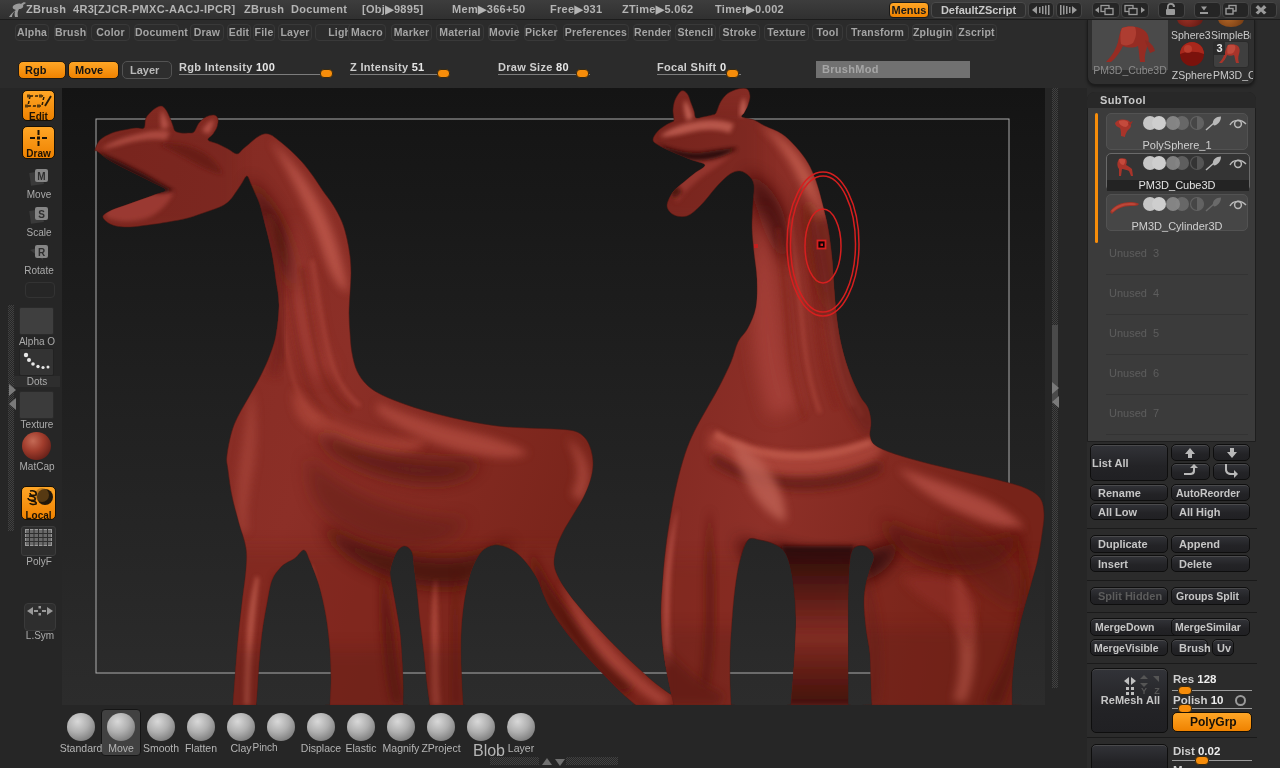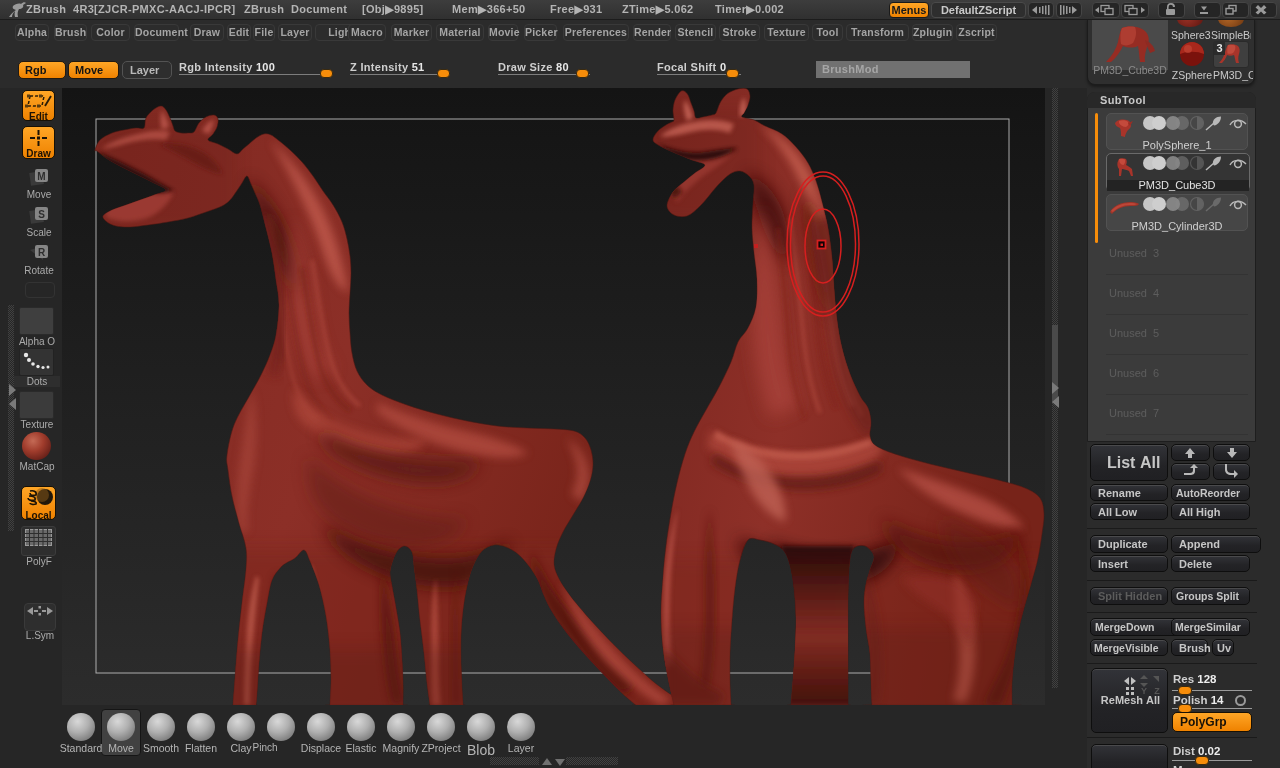--- a/index.html
+++ b/index.html
@@ -435,21 +435,21 @@
     <div class="abs" style="left:186px;top:37px;width:48px;text-align:center;font-size:10px;color:#b5b5b5">Pinch</div>
     <div class="abs" style="left:252px;top:8px;width:28px;height:28px;border-radius:50%;background:radial-gradient(circle at 38% 30%, #d8d8d8 0%, #b0b0b0 42%, #7e7e7e 78%, #5a5a5a 100%)"></div>
     <div class="abs" style="left:242px;top:37px;width:48px;text-align:center;font-size:10.5px;color:#b5b5b5">Displace</div>
     <div class="abs" style="left:292px;top:8px;width:28px;height:28px;border-radius:50%;background:radial-gradient(circle at 38% 30%, #d8d8d8 0%, #b0b0b0 42%, #7e7e7e 78%, #5a5a5a 100%)"></div>
     <div class="abs" style="left:282px;top:37px;width:48px;text-align:center;font-size:10.5px;color:#b5b5b5">Elastic</div>
     <div class="abs" style="left:332px;top:8px;width:28px;height:28px;border-radius:50%;background:radial-gradient(circle at 38% 30%, #d8d8d8 0%, #b0b0b0 42%, #7e7e7e 78%, #5a5a5a 100%)"></div>
     <div class="abs" style="left:322px;top:37px;width:48px;text-align:center;font-size:10.5px;color:#b5b5b5">Magnify</div>
     <div class="abs" style="left:372px;top:8px;width:28px;height:28px;border-radius:50%;background:radial-gradient(circle at 38% 30%, #d8d8d8 0%, #b0b0b0 42%, #7e7e7e 78%, #5a5a5a 100%)"></div>
     <div class="abs" style="left:362px;top:37px;width:48px;text-align:center;font-size:10.5px;color:#b5b5b5">ZProject</div>
     <div class="abs" style="left:412px;top:8px;width:28px;height:28px;border-radius:50%;background:radial-gradient(circle at 38% 30%, #d8d8d8 0%, #b0b0b0 42%, #7e7e7e 78%, #5a5a5a 100%)"></div>
-    <div class="abs" style="left:402px;top:37px;width:48px;text-align:center;font-size:14px;color:#b5b5b5">Blob</div>
+    <div class="abs" style="left:402px;top:37px;width:48px;text-align:right;font-size:16px;color:#b5b5b5">Blob</div>
     <div class="abs" style="left:452px;top:8px;width:28px;height:28px;border-radius:50%;background:radial-gradient(circle at 38% 30%, #d8d8d8 0%, #b0b0b0 42%, #7e7e7e 78%, #5a5a5a 100%)"></div>
     <div class="abs" style="left:442px;top:37px;width:48px;text-align:center;font-size:10.5px;color:#b5b5b5">Layer</div>
     <div class="abs hatch" style="left:435px;top:52px;width:49px;height:8px"></div>
     <svg class="abs" style="left:485px;top:50px" width="28" height="12" viewBox="0 0 28 12">
         <path d="M2 10 L7 3 L12 10 Z" fill="#707070"></path>
         <path d="M15 4 L20 11 L25 4 Z" fill="#707070"></path>
       </svg>
     <div class="abs hatch" style="left:511px;top:52px;width:52px;height:8px"></div>
   </div>
 
@@ -566,21 +566,21 @@
     <div class="abs" style="left:19px;top:274px;width:142px;height:1px;background:#333"></div>
     <div class="abs" style="left:22px;top:287px;width:140px;color:#5d5d5d;font-size:11px">Unused&nbsp; 4</div>
     <div class="abs" style="left:19px;top:314px;width:142px;height:1px;background:#333"></div>
     <div class="abs" style="left:22px;top:327px;width:140px;color:#5d5d5d;font-size:11px">Unused&nbsp; 5</div>
     <div class="abs" style="left:19px;top:354px;width:142px;height:1px;background:#333"></div>
     <div class="abs" style="left:22px;top:367px;width:140px;color:#5d5d5d;font-size:11px">Unused&nbsp; 6</div>
     <div class="abs" style="left:19px;top:394px;width:142px;height:1px;background:#333"></div>
     <div class="abs" style="left:22px;top:407px;width:140px;color:#5d5d5d;font-size:11px">Unused&nbsp; 7</div>
     <div class="abs" style="left:19px;top:434px;width:142px;height:1px;background:#333"></div>
     <div class="pbtn" style="left:3px;top:444px;width:78px;height:37px">
-        <span style="left:16px;color:#c6c6c6;font-size:16px">List&nbsp;All</span>
+        <span style="left:1px;color:#c6c6c6;font-size:11px">List&nbsp;All</span>
       </div>
     <div class="pbtn" style="left:84px;top:444px;width:39px;height:17px"></div>
     <div class="pbtn" style="left:126px;top:444px;width:37px;height:17px"></div>
     <div class="pbtn" style="left:84px;top:463px;width:39px;height:17px"></div>
     <div class="pbtn" style="left:126px;top:463px;width:37px;height:17px"></div>
     <svg class="abs" style="left:84px;top:444px" width="80" height="37" viewBox="0 0 80 37">
   <g fill="#b9b9b9">
           <path d="M19 4 L24 10 L21 10 L21 14 L17 14 L17 10 L14 10 Z"></path>
   <path d="M61 14 L56 8 L59 8 L59 4 L63 4 L63 8 L66 8 Z"></path>
   <path d="M14 30 L20 30 C22 30 23 29 23 27 L23 25 L20 25 L24 21 L28 25 L25 25 L25 28 C25 31 23 32 20 32 L14 32 Z" transform="translate(-1 -1)"></path>
@@ -596,21 +596,21 @@
     <div class="pbtn" style="left:3px;top:503px;width:78px;height:17px">
         <span style="left:7px;color:#c6c6c6;font-size:11px">All&nbsp;Low</span>
       </div>
     <div class="pbtn" style="left:84px;top:503px;width:79px;height:17px">
         <span style="left:7px;color:#c6c6c6;font-size:11px">All&nbsp;High</span>
       </div>
     <div class="abs" style="left:0px;top:528px;width:170px;height:1px;background:#1a1a1a"></div>
     <div class="pbtn" style="left:3px;top:535px;width:78px;height:18px">
         <span style="left:7px;color:#c6c6c6;font-size:11px">Duplicate</span>
       </div>
-    <div class="pbtn" style="left:84px;top:535px;width:90px;height:18px">
+    <div class="pbtn" style="left:84px;top:535px;width:79px;height:18px">
         <span style="left:7px;color:#c6c6c6;font-size:11px">Append</span>
       </div>
     <div class="pbtn" style="left:3px;top:555px;width:78px;height:17px">
         <span style="left:7px;color:#c6c6c6;font-size:11px">Insert</span>
       </div>
     <div class="pbtn" style="left:84px;top:555px;width:79px;height:17px">
         <span style="left:7px;color:#c6c6c6;font-size:11px">Delete</span>
       </div>
     <div class="abs" style="left:0px;top:580px;width:170px;height:1px;background:#1a1a1a"></div>
     <div class="pbtn" style="left:3px;top:587px;width:78px;height:18px">
@@ -652,25 +652,25 @@
             <text x="44" y="21" font-size="9" text-anchor="middle" fill="#555">Y</text>
     <text x="57" y="21" font-size="9" text-anchor="middle" fill="#555">Z</text>
             <path d="M53 3 L59 3 L59 9 Z"></path>
           </g>
   </svg>
   <div style="position:absolute;left:0;bottom:26px;width:77px;text-align:center;color:#c6c6c6;font-size:11px;font-weight:bold">ReMesh&nbsp;All</div>
 </div>
     <div class="abs" style="left:86px;top:673px;width:80px;color:#cfcfcf;font-size:11.5px;font-weight:bold">Res&nbsp;<span style="color:#ededed">128</span></div>
     <div class="abs" style="left:85px;top:690px;width:80px;height:1px;background:#9a9a9a"></div>
     <div class="abs" style="left:91px;top:686px;width:14px;height:9px;border-radius:4px;background:#f78d0a;border:1px solid #3a2a10"></div>
-    <div class="abs" style="left:86px;top:694px;width:80px;color:#cfcfcf;font-size:11.5px;font-weight:bold">Polish&nbsp;<span style="color:#ededed">14</span></div>
+    <div class="abs" style="left:86px;top:694px;width:80px;color:#cfcfcf;font-size:11.5px;font-weight:bold">Polish&nbsp;<span style="color:#ededed">10</span></div>
     <div class="abs" style="left:148px;top:695px;width:11px;height:11px;border-radius:50%;border:2.5px solid #9a9a9a"></div>
     <div class="abs" style="left:85px;top:708px;width:80px;height:1px;background:#9a9a9a"></div>
     <div class="abs" style="left:91px;top:704px;width:14px;height:9px;border-radius:4px;background:#f78d0a;border:1px solid #3a2a10"></div>
-    <div class="abs" style="left:85px;top:712px;width:80px;height:20px;border-radius:5px;background:linear-gradient(#ffa626,#ef8200);border:1px solid #181105;color:#161007;font-size:12px;font-weight:bold;padding:2px 0 0 7px">PolyGrp</div>
+    <div class="abs" style="left:85px;top:712px;width:80px;height:20px;border-radius:5px;background:linear-gradient(#ffa626,#ef8200);border:1px solid #181105;color:#161007;font-size:12px;font-weight:bold;padding:2px 0 0 17px">PolyGrp</div>
     <div class="abs" style="left:0px;top:737px;width:170px;height:1px;background:#1a1a1a"></div>
     <div class="pbtn" style="left:4px;top:744px;width:77px;height:30px"></div>
     <div class="abs" style="left:86px;top:745px;width:80px;color:#cfcfcf;font-size:11.5px;font-weight:bold">Dist&nbsp;<span style="color:#ededed">0.02</span></div>
     <div class="abs" style="left:85px;top:760px;width:80px;height:1px;background:#9a9a9a"></div>
     <div class="abs" style="left:108px;top:756px;width:14px;height:9px;border-radius:4px;background:#f78d0a;border:1px solid #3a2a10"></div>
     <div class="abs" style="left:86px;top:764px;width:60px;color:#cfcfcf;font-size:11.5px;font-weight:bold;overflow:hidden;height:4px">Mean</div>
   </div>
 </div>
 
 </body></html>

